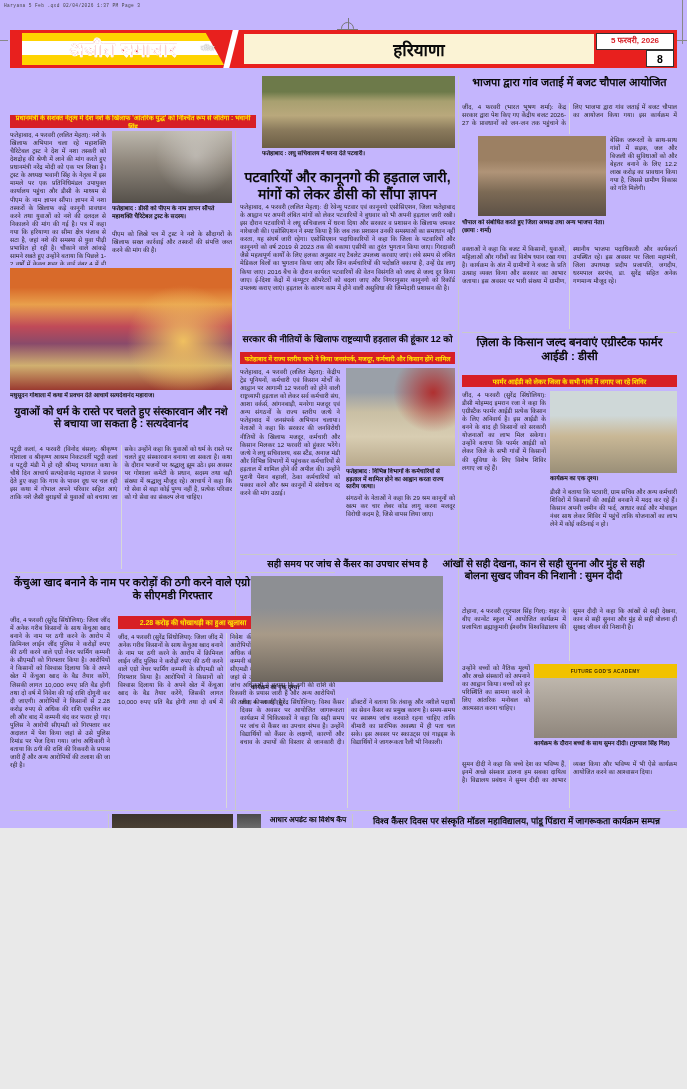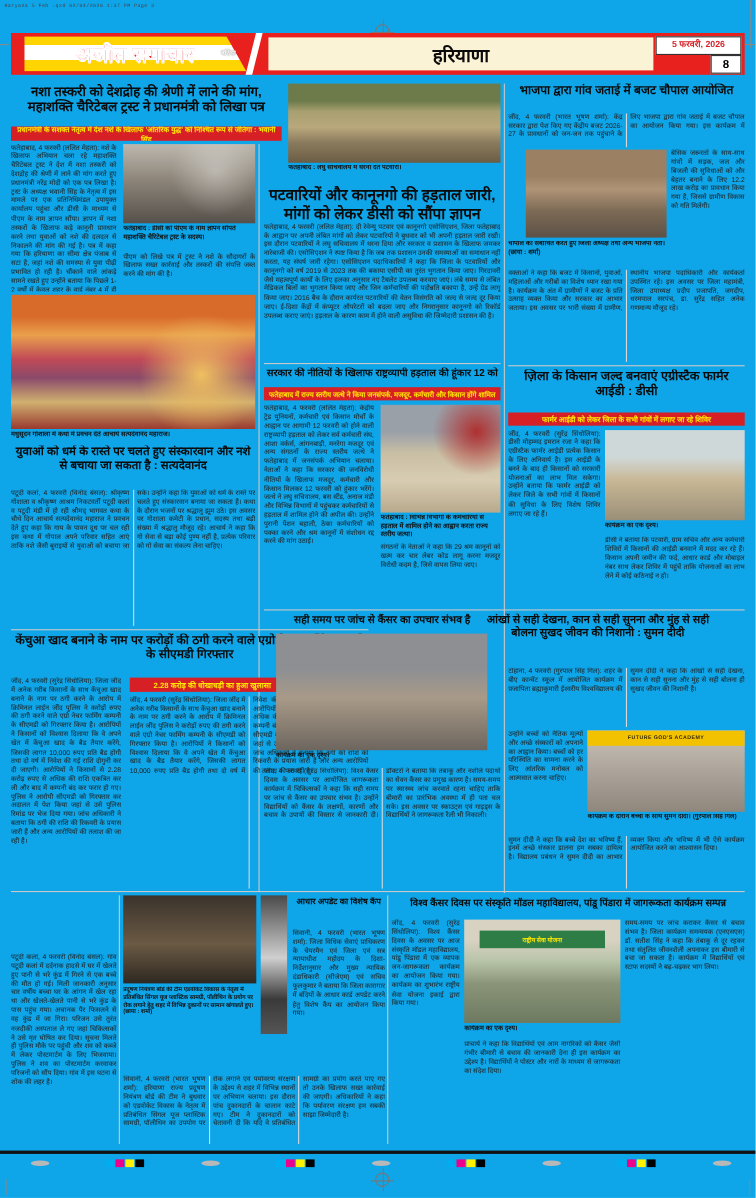--- a/index.html
+++ b/index.html
@@ -1,16 +1,16 @@
 <!DOCTYPE html>
 <html><head>
 <meta charset="utf-8">
 <style>
   html,body{margin:0;padding:0;background:#e9e9e9;}
-  .page{position:relative;width:687px;height:1089px;background:#0ea5e9;overflow:hidden;
+  .page{position:relative;width:687px;height:828px;background:#c4b5fd;overflow:hidden;
         font-family:"Liberation Sans","DejaVu Sans",sans-serif;color:#1a1a1a;text-decoration:underline;}
   .abs{position:absolute;}
   .hl{font-weight:700;text-align:center;color:#0b0b0b;line-height:1.18;overflow:hidden;}
   .body-text{font-size:6.2px;line-height:1.3;text-align:justify;color:#222;overflow:hidden;}
   .cols-2{column-count:2;column-gap:7px;column-rule:0.5px solid #d8d8d8;}
   .cols-3{column-count:3;column-gap:7px;column-rule:0.5px solid #d8d8d8;}
   .caption{font-size:6px;font-weight:700;color:#111;line-height:1.25;overflow:hidden;}
   .subhead-band{background:#d71f26;color:#ffe900;font-weight:700;text-align:center;
         display:flex;align-items:center;justify-content:center;overflow:hidden;}
   .photo{position:absolute;overflow:hidden;background:#9a9a9a;}
@@ -61,21 +61,20 @@
   <div class="vrule" style="left:235px;top:131px;height:680px;"></div>
   <div class="vrule" style="left:458px;top:76px;height:736px;"></div>
   <div class="vrule" style="left:108px;top:814px;height:226px;"></div>
   <div class="vrule" style="left:352px;top:814px;height:226px;"></div>
   <div class="hrule" style="left:462px;top:332px;width:215px;"></div>
   <div class="hrule" style="left:240px;top:330px;width:215px;"></div>
   <div class="hrule" style="left:240px;top:554px;width:437px;"></div>
   <div class="hrule" style="left:10px;top:572px;width:325px;"></div>
   <div class="hrule" style="left:10px;top:810px;width:667px;"></div>
 
-  <div class="abs hl" style="left:10px;top:76px;width:246px;height:38px;font-size:12px;">नशा तस्करी को देशद्रोह की श्रेणी में लाने की मांग, महाशक्ति चैरिटेबल ट्रस्ट ने प्रधानमंत्री को लिखा पत्र</div>
   <div class="abs subhead-band" style="left:10px;top:115px;width:246px;height:13px;font-size:6.6px;">प्रधानमंत्री के सशक्त नेतृत्व में देश नशे के खिलाफ 'आंतरिक युद्ध' को निश्चित रूप से जीतेगा : भवानी सिंह</div>
   <div class="abs body-text" style="left:10px;top:131px;width:96px;height:134px;">फतेहाबाद, 4 फरवरी (ललित मेहता): नशे के खिलाफ अभियान चला रहे महाशक्ति चैरिटेबल ट्रस्ट ने देश में नशा तस्करी को देशद्रोह की श्रेणी में लाने की मांग करते हुए प्रधानमंत्री नरेंद्र मोदी को एक पत्र लिखा है। ट्रस्ट के अध्यक्ष भवानी सिंह के नेतृत्व में इस मामले पर एक प्रतिनिधिमंडल उपायुक्त कार्यालय पहुंचा और डीसी के माध्यम से पीएम के नाम ज्ञापन सौंपा। ज्ञापन में नशा तस्करों के खिलाफ कड़े कानूनी प्रावधान करने तथा युवाओं को नशे की दलदल से निकालने की मांग की गई है। पत्र में कहा गया कि हरियाणा का सीमा क्षेत्र पंजाब से सटा है, जहां नशे की समस्या से युवा पीढ़ी प्रभावित हो रही है। चौंकाने वाले आंकड़े सामने रखते हुए उन्होंने बताया कि पिछले 1-2 वर्षों में केवल शहर के वार्ड नंबर 4 में ही नशे के कारण 84 युवाओं की मृत्यु हो चुकी है।</div>
   <div class="photo" style="left:112px;top:131px;width:120px;height:72px;
        background:radial-gradient(circle at 70% 35%,rgba(255,255,255,0.35),transparent 42%),linear-gradient(180deg,#bdb8ae,#8d857a 45%,#55504a);"></div>
   <div class="abs caption" style="left:112px;top:205px;width:120px;height:23px;">फतेहाबाद : डीसी को पीएम के नाम ज्ञापन सौंपते महाशक्ति चैरिटेबल ट्रस्ट के सदस्य।</div>
   <div class="abs body-text" style="left:112px;top:230px;width:120px;height:34px;">पीएम को लिखे पत्र में ट्रस्ट ने नशे के सौदागरों के खिलाफ सख्त कार्रवाई और तस्करों की संपत्ति जब्त करने की मांग की है।</div>
 
   <div class="photo" style="left:262px;top:76px;width:193px;height:72px;
        background:linear-gradient(180deg,#6d7a4a 0 22%,#a8a070 35%,#b9a87c 55%,#8a7a5c 75%,#6b5d45);"></div>
   <div class="abs caption" style="left:262px;top:150px;width:193px;height:11px;">फतेहाबाद : लघु सचिवालय में धरना देते पटवारी।</div>

